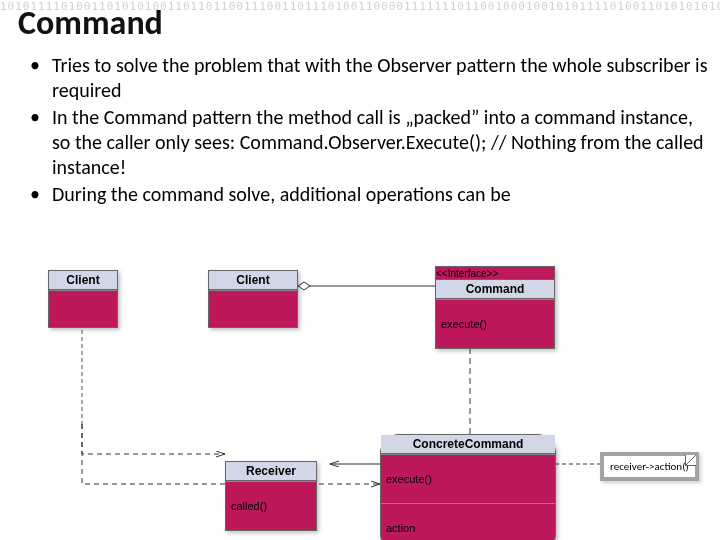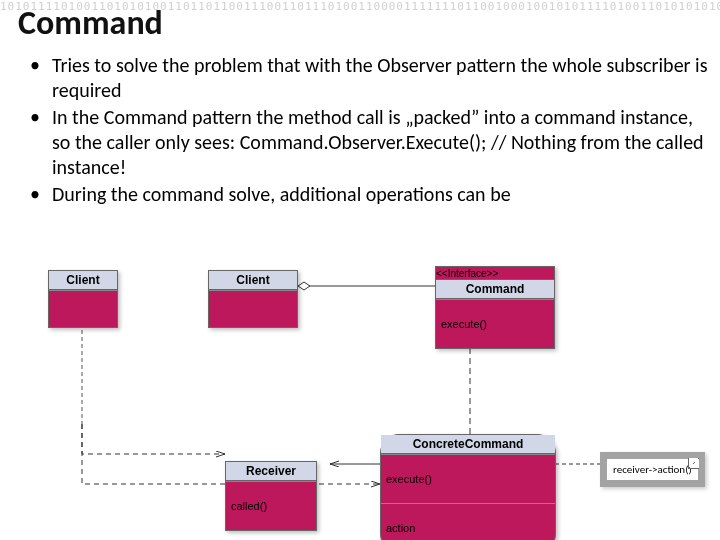--- a/index.html
+++ b/index.html
@@ -84,21 +84,21 @@
   .uml-section {
     border-top: 1px solid #888;
     padding: 18px 5px;
     min-height: 14px;
     font-size: 11px;
   }
   .uml-section:first-of-type { border-top: none; }
   .note {
     position: absolute;
     background: #fff;
-    border: 7px solid #a3a3a3;
+    border: 4px solid #a3a3a3;
     font-size: 11px;
     padding: 4px 6px;
     box-shadow: 2px 2px 4px rgba(0,0,0,0.2);
   }
   .note::after {
     content: "";
     position: absolute;
     top: -1px; right: -1px;
     width: 10px; height: 10px;
     background: linear-gradient(135deg, #fff 0 50%, #666 50% 52%, #fff 52% 100%);

